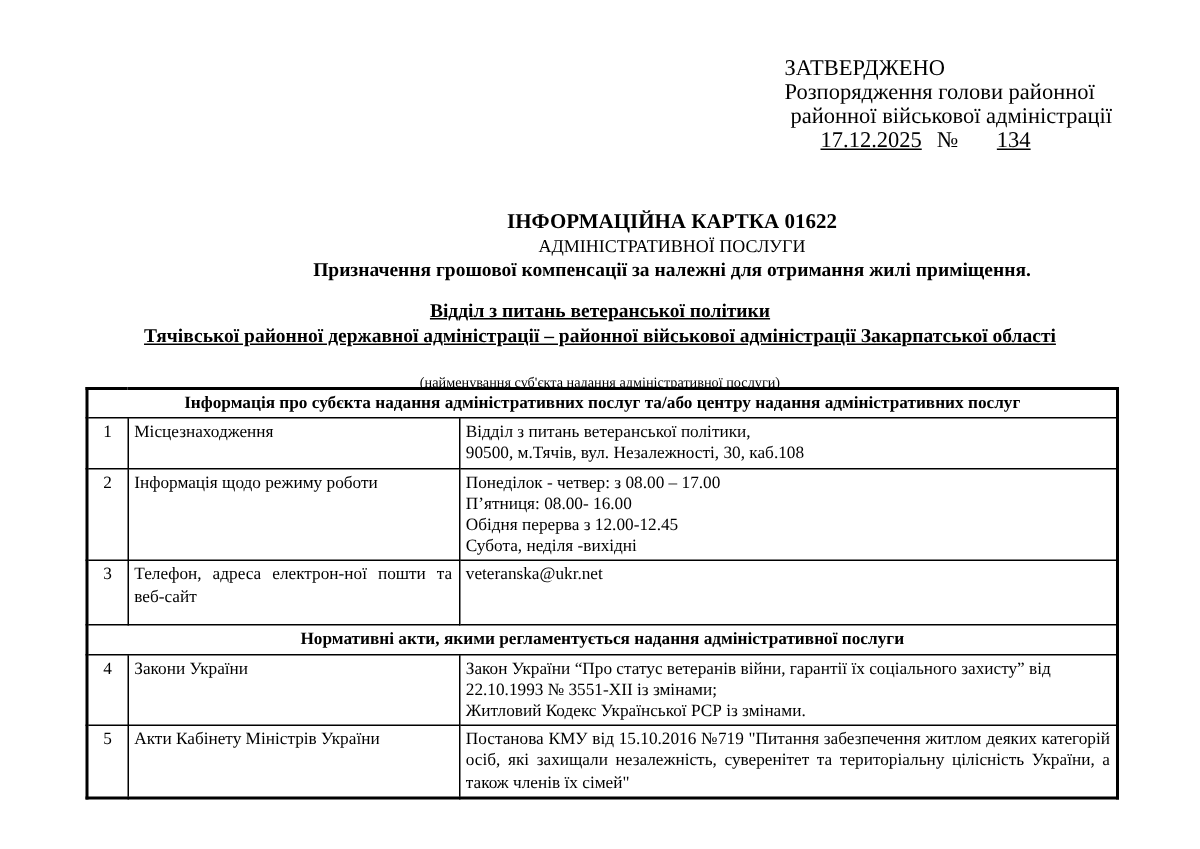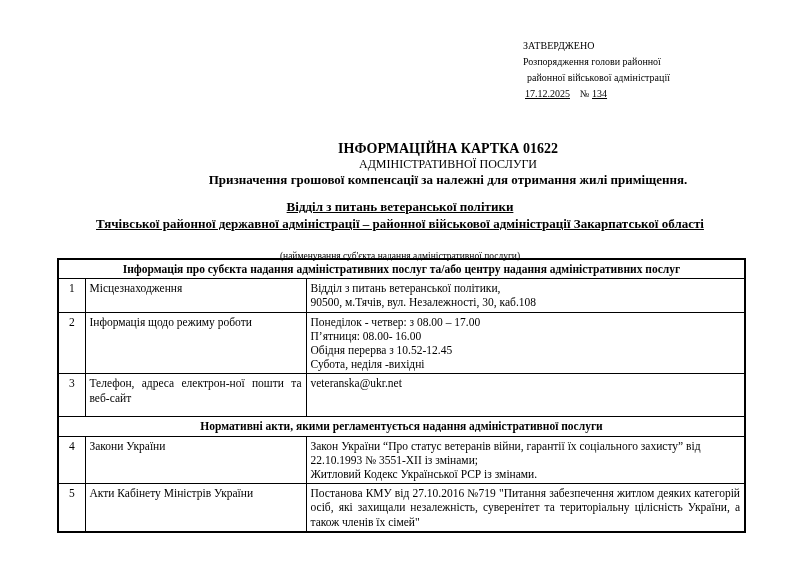--- a/index.html
+++ b/index.html
@@ -8,27 +8,27 @@
     width:800px;height:566px;
     background:#ffffff;
     font-family:"Liberation Serif","DejaVu Serif",serif;
     color:#000;
     overflow:hidden;
     margin:0 auto;
   }
   
   .approval{
     position:absolute;left:523px;top:38px;
-    font-size:10px;line-height:16px;
+    font-size:15px;line-height:16px;
     width:235px;
     font-family:Liberation Serif, serif;
   }
   .approval .indent{padding-left:4px;}
   .approval .dateline{padding-left:2px;}
-  .u{text-decoration:underline;}
+  .u{text-decoration:underline;margin-left:22px;}
   .sp{display:inline-block;width:10px;}
   
   .titles{position:absolute;top:141px;left:0;width:800px;text-align:center;padding-left:48px;}
   .t-card{font-size:14px;font-weight:bold;line-height:16px;}
   .t-sub{font-size:12px;line-height:14px;}
   .t-service{font-size:13px;font-weight:bold;line-height:16px;margin-top:1px;}
   
   .subject{position:absolute;top:199px;left:0;width:800px;text-align:center;}
   .s-line{font-size:13px;font-weight:bold;text-decoration:underline;line-height:16.5px;}
   .s-cap{font-size:9.5px;line-height:12px;margin-top:18px;}
@@ -90,40 +90,40 @@
           <td class="num">1</td>
           <td class="label">Місцезнаходження</td>
           <td class="value multiline">Відділ з питань ветеранської політики,
 90500, м.Тячів, вул. Незалежності, 30, каб.108</td>
         </tr>
         <tr class="r2">
           <td class="num">2</td>
           <td class="label">Інформація щодо режиму роботи</td>
           <td class="value multiline">Понеділок - четвер: з 08.00 – 17.00
 П’ятниця: 08.00- 16.00
-Обідня перерва з 10.52-12.45
+Обідня перерва з 12.00-12.45
 Субота, неділя -вихідні</td>
         </tr>
         <tr class="r3">
           <td class="num">3</td>
           <td class="label justify">Телефон, адреса електрон-ної пошти та веб-сайт</td>
           <td class="value multiline">veteranska@ukr.net</td>
         </tr>
         <tr class="h2">
           <td colspan="3" class="sec">Нормативні акти, якими регламентується надання адміністративної послуги</td>
         </tr>
         <tr class="r4">
           <td class="num">4</td>
           <td class="label">Закони України</td>
           <td class="value multiline">Закон України “Про статус ветеранів війни, гарантії їх соціального захисту” від
 22.10.1993 № 3551-XII  із змінами;
 Житловий Кодекс Української РСР із змінами.</td>
         </tr>
         <tr class="r5">
           <td class="num">5</td>
           <td class="label">Акти Кабінету Міністрів України</td>
-          <td class="value multiline justify">Постанова КМУ від 27.10.2016 №719 "Питання забезпечення житлом деяких категорій осіб, які захищали незалежність, суверенітет та територіальну цілісність України, а також членів їх сімей"</td>
+          <td class="value multiline justify">Постанова КМУ від 15.10.2016 №719 "Питання забезпечення житлом деяких категорій осіб, які захищали незалежність, суверенітет та територіальну цілісність України, а також членів їх сімей"</td>
         </tr>
       </tbody>
     </table>
   </div>
 
 </div>
 
 </body></html>

